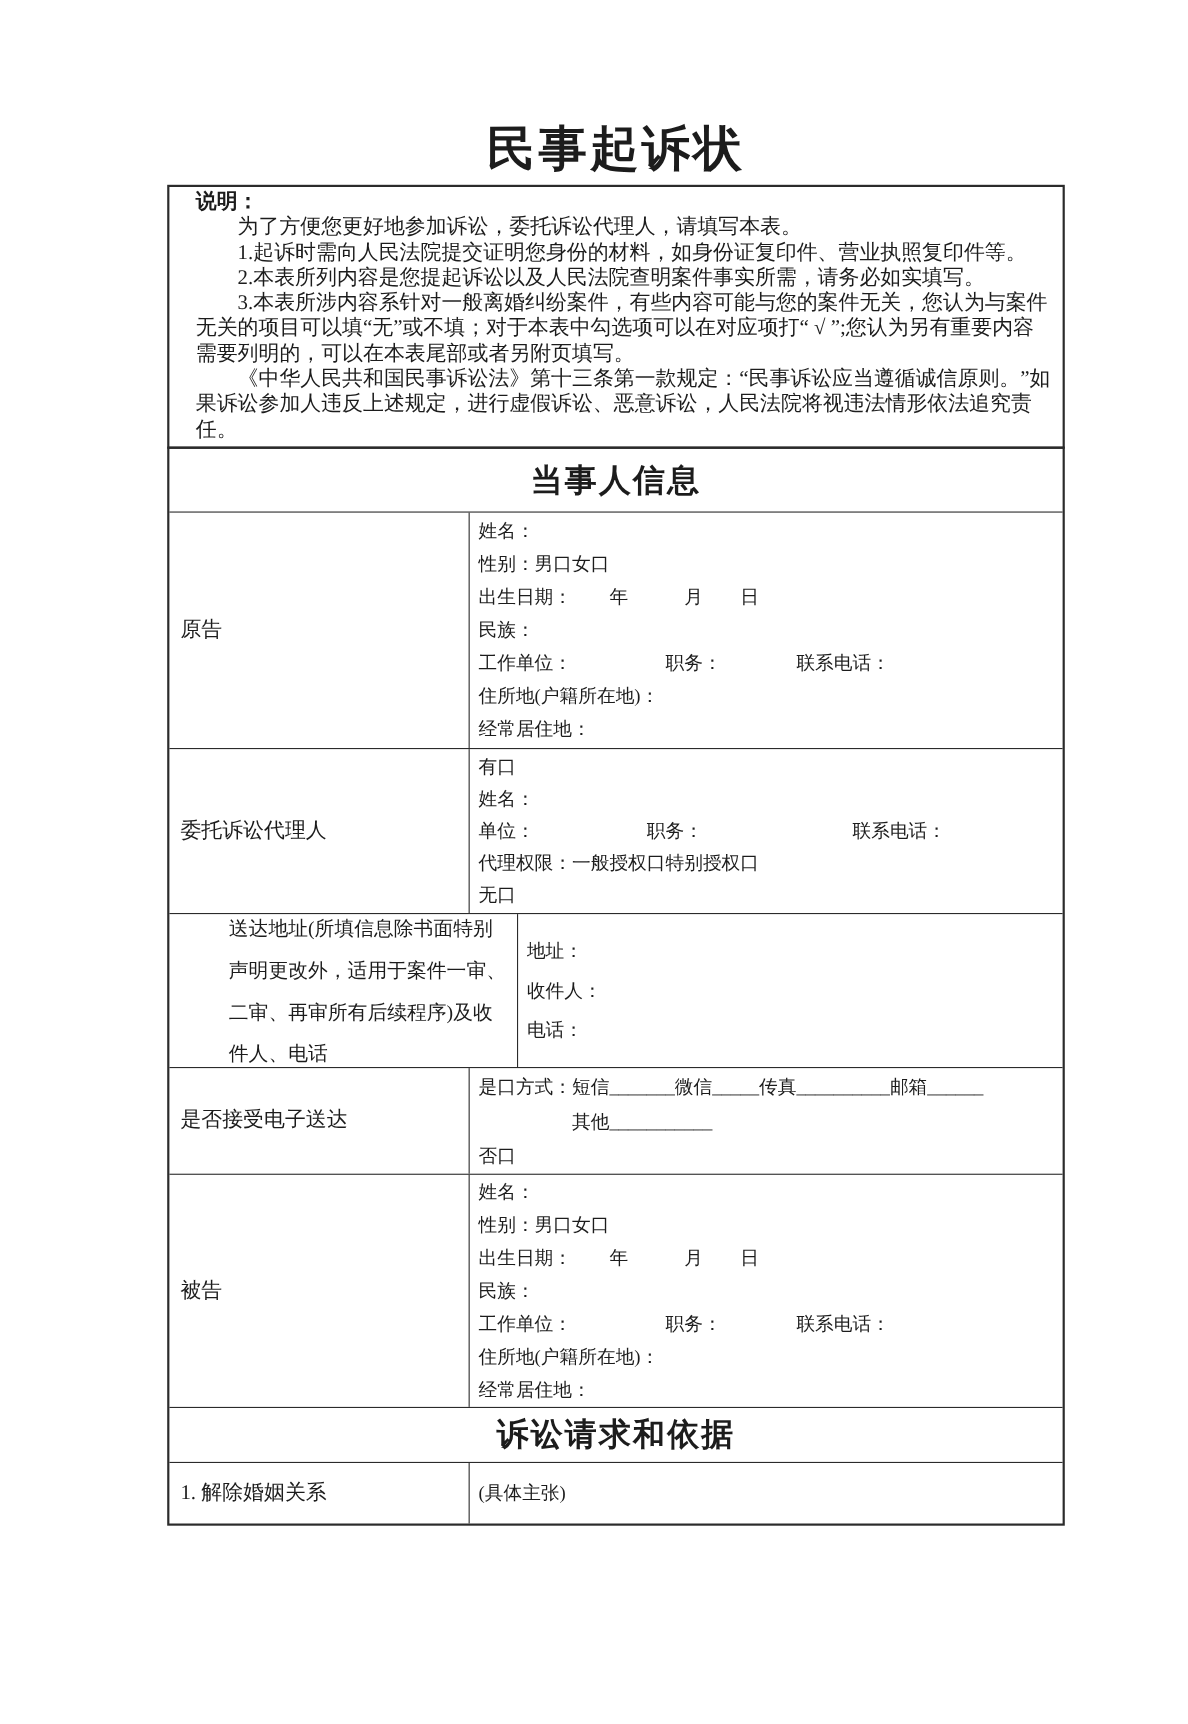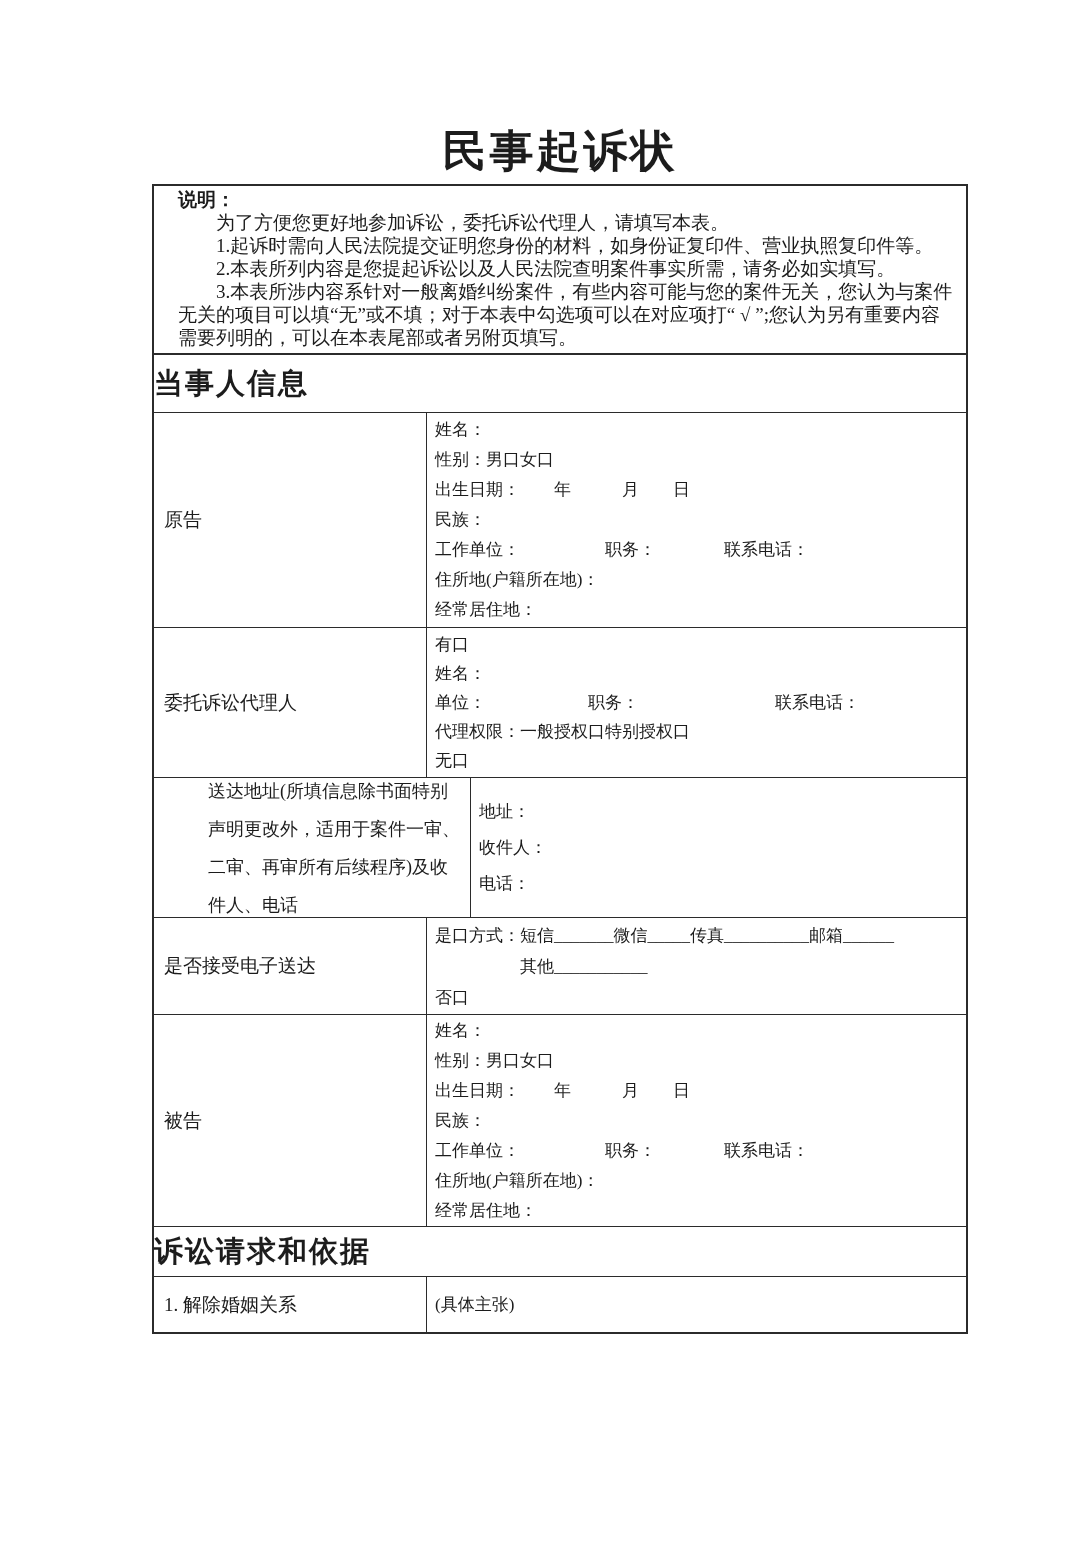--- a/index.html
+++ b/index.html
@@ -2,38 +2,38 @@
 <html><head>
 <meta charset="utf-8">
 <style>
   * { margin:0; padding:0; box-sizing:border-box; }
   html, body { background:#ffffff; }
   body {
     width:1080px; height:1567px; position:relative; overflow:hidden;
     font-family:"Liberation Serif","DejaVu Serif",serif;
     color:#1c1c1c;
   }
-  .content { position:absolute; left:152px; top:0; width:816px;margin-top:16px; }
+  .content { position:absolute; left:152px; top:0; width:816px; }
 
   .title-block { text-align:center; padding-top:110px; }
   .doc-title { font-size:44px; font-weight:bold; line-height:52px; letter-spacing:3px; }
   .doc-subtitle { font-size:36px; font-weight:bold; line-height:44px; letter-spacing:1px; }
 
   .notice-box {
     margin-top:6px; border:2px solid #2b2b2b;
     padding:2px 10px 4px 24px;
     font-size:19px; line-height:23px;
   }
   .notice-label { font-weight:bold; }
   .notice-box p { text-indent:2em; white-space:pre-wrap; }
 
   .tbl { border:2px solid #2b2b2b; margin-top:-2px; }
   .t-row { display:flex; border-top:1px solid #2b2b2b; }
   .t-row.first { border-top:none; }
-  .hdr-row { align-items:center; 
+  .hdr-row { align-items:center; justify-content:center;
              font-size:29px; font-weight:bold; letter-spacing:2px; }
   .label-cell {
     width:273px; flex:0 0 273px; border-right:1px solid #2b2b2b;
     display:flex; align-items:center;
     padding:6px 6px 6px 10px; font-size:19px; line-height:30px;
   }
   .label-cell .wrap-label { line-height:38px; font-size:18px; }
   .value-cell {
     flex:1 1 auto; display:flex; flex-direction:column; justify-content:center;
     padding:4px 10px 4px 8px; font-size:17px;
@@ -62,20 +62,21 @@
   <div class="title-block">
     <div class="doc-title">民事起诉状</div>
   </div>
 
   <div class="notice-box">
     <div class="notice-label">说明：</div>
     <p>为了方便您更好地参加诉讼，委托诉讼代理人，请填写本表。</p>
     <p>1.起诉时需向人民法院提交证明您身份的材料，如身份证复印件、营业执照复印件等。</p>
     <p>2.本表所列内容是您提起诉讼以及人民法院查明案件事实所需，请务必如实填写。</p>
     <p>3.本表所涉内容系针对一般离婚纠纷案件，有些内容可能与您的案件无关，您认为与案件无关的项目可以填“无”或不填；对于本表中勾选项可以在对应项打“ √ ”;您认为另有重要内容需要列明的，可以在本表尾部或者另附页填写。</p>
+    <p>《中华人民共和国民事诉讼法》第十三条第一款规定：“民事诉讼应当遵循诚信原则。”如果诉讼参加人违反上述规定，进行虚假诉讼、恶意诉讼，人民法院将视违法情形依法追究责任。</p>
   </div>
 
   <div class="tbl">
 
     <div class="t-row hdr-row h-header first">
       <span>当事人信息</span>
     </div>
 
     <div class="t-row h-plaintiff">
       <div class="label-cell">

